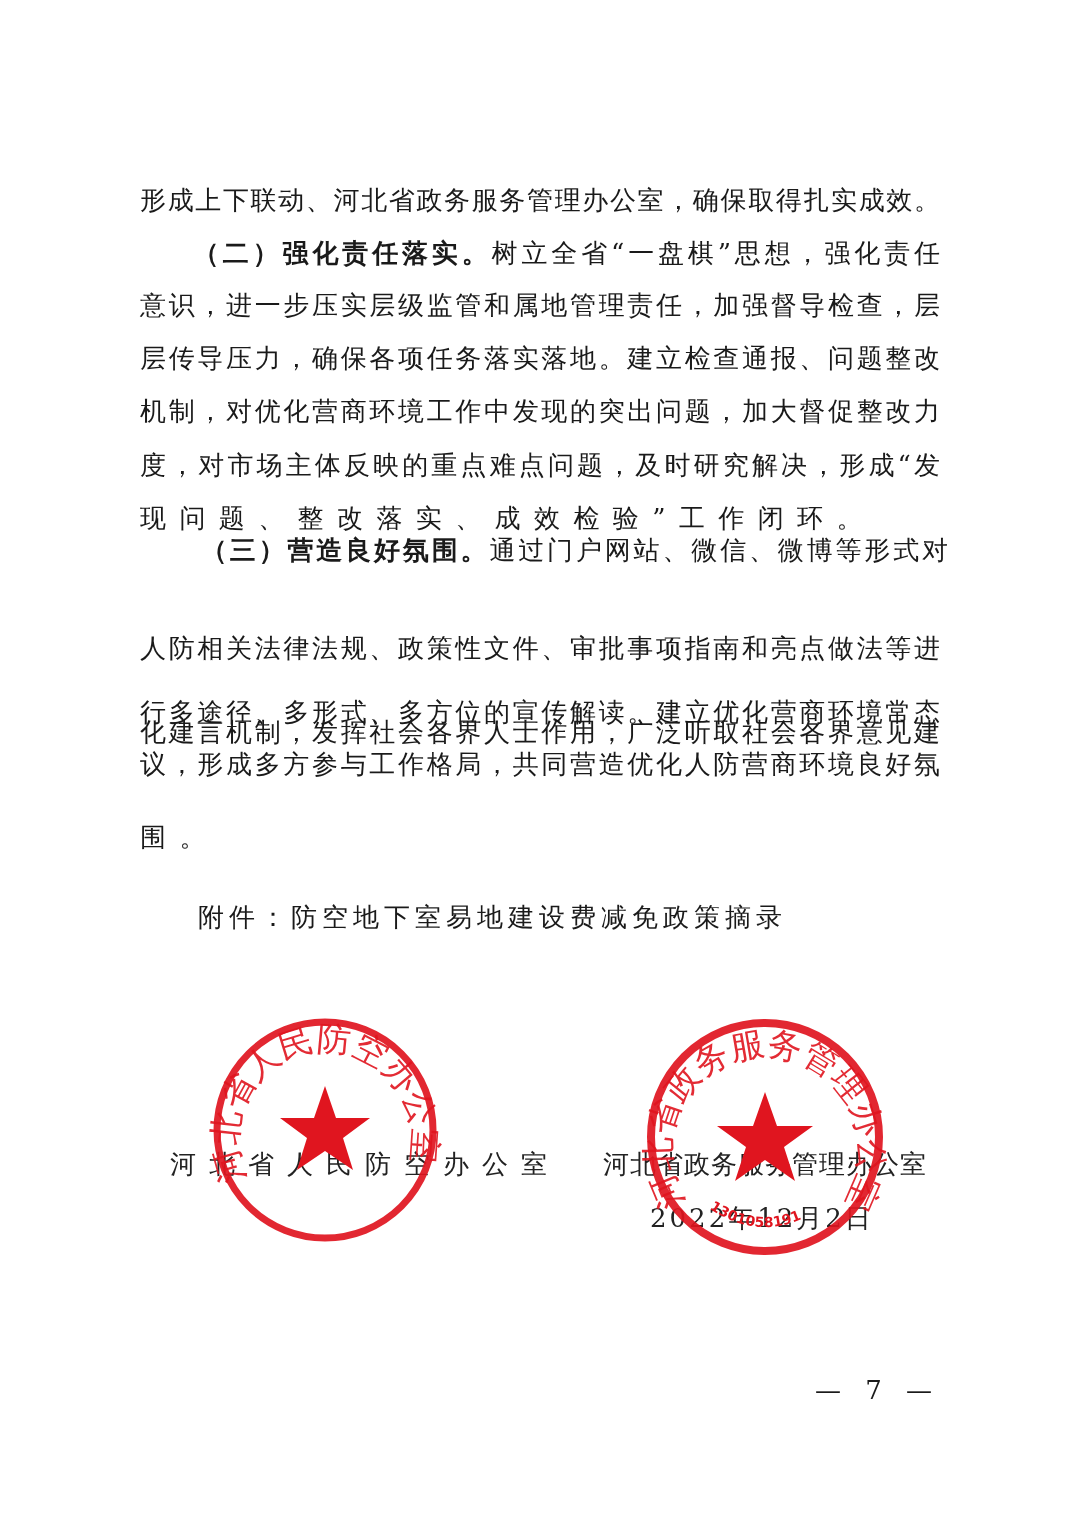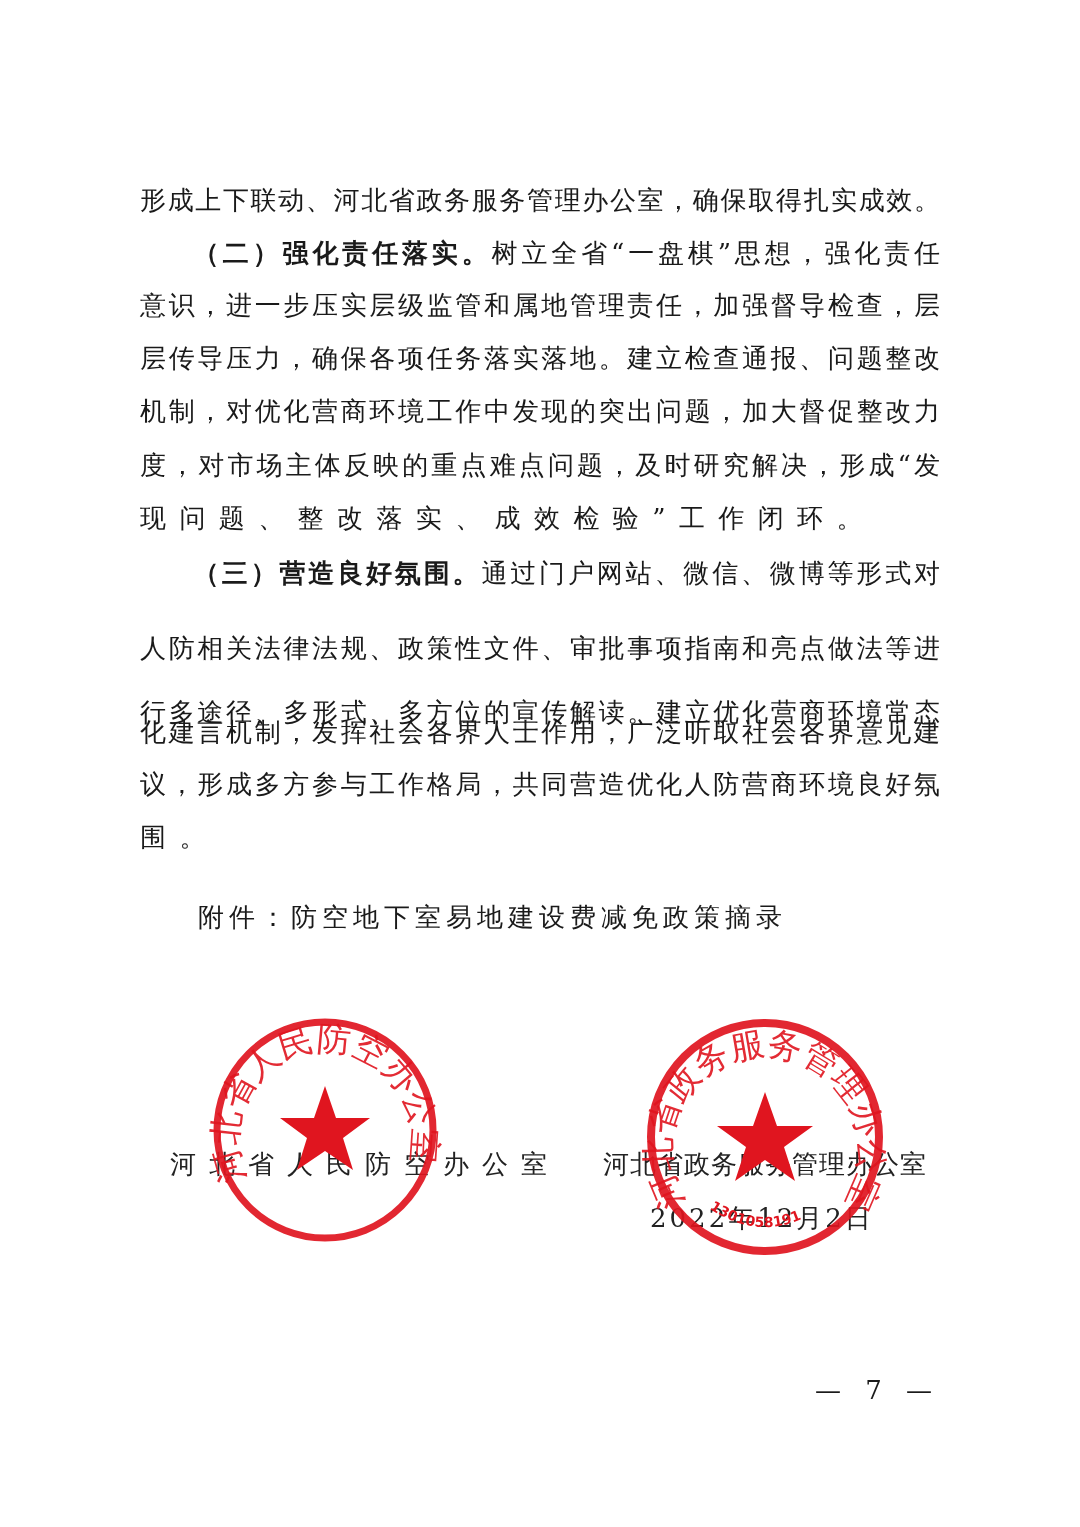--- a/index.html
+++ b/index.html
@@ -24,27 +24,27 @@
 
   <div class="line indent" style="top:233px;">
     <span class="bold">（二）强化责任落实。</span><span>树立全省“一盘棋”思想，强化责任</span>
   </div>
   <div class="line" style="top:285px;">意识，进一步压实层级监管和属地管理责任，加强督导检查，层</div>
   <div class="line" style="top:338px;">层传导压力，确保各项任务落实落地。建立检查通报、问题整改</div>
   <div class="line" style="top:391px;">机制，对优化营商环境工作中发现的突出问题，加大督促整改力</div>
   <div class="line" style="top:445px;">度，对市场主体反映的重点难点问题，及时研究解决，形成“发</div>
   <div class="line last" style="top:498px;">现问题、整改落实、成效检验”工作闭环。</div>
 
-  <div class="line indent" style="top:553px;">
+  <div class="line indent" style="top:530px;margin-left:8px;">
     <span class="bold">（三）营造良好氛围。</span><span>通过门户网站、微信、微博等形式对</span>
   </div>
   <div class="line" style="top:628px;">人防相关法律法规、政策性文件、审批事项指南和亮点做法等进</div>
   <div class="line" style="top:659px;margin-top:33px;">行多途径、多形式、多方位的宣传解读。建立优化营商环境常态</div>
   <div class="line" style="top:712px;">化建言机制，发挥社会各界人士作用，广泛听取社会各界意见建</div>
-  <div class="line" style="top:764px;">议，形成多方参与工作格局，共同营造优化人防营商环境良好氛</div>
+  <div class="line" style="top:744px;">议，形成多方参与工作格局，共同营造优化人防营商环境良好氛</div>
   <div class="line last" style="top:817px;">围。</div>
 
   <div class="attach">附件：防空地下室易地建设费减免政策摘录</div>
 
   <div class="sign" style="left:170px; top:1144px; letter-spacing:13px;">河北省人民防空办公室</div>
   <svg class="seal" style="left:205px; top:1010px;" width="240" height="240" viewBox="0 0 240 240">
     <defs>
       <path id="arc1" d="M 45 175 A 88 88 0 1 1 195 175"></path>
     </defs>
     <circle cx="120" cy="120" r="108" fill="none" stroke="#e0151f" stroke-width="7" opacity="0.92"></circle>

